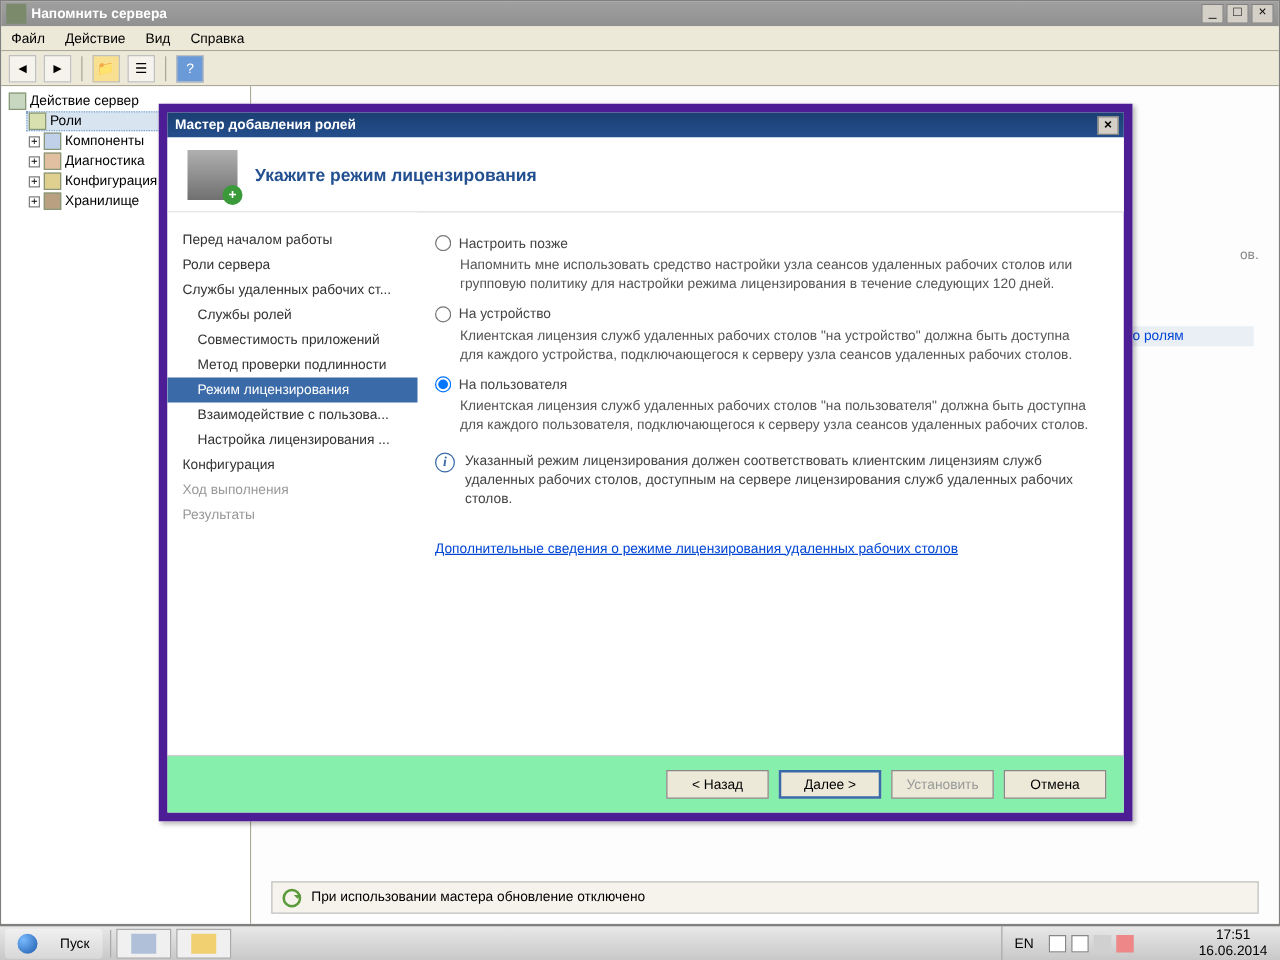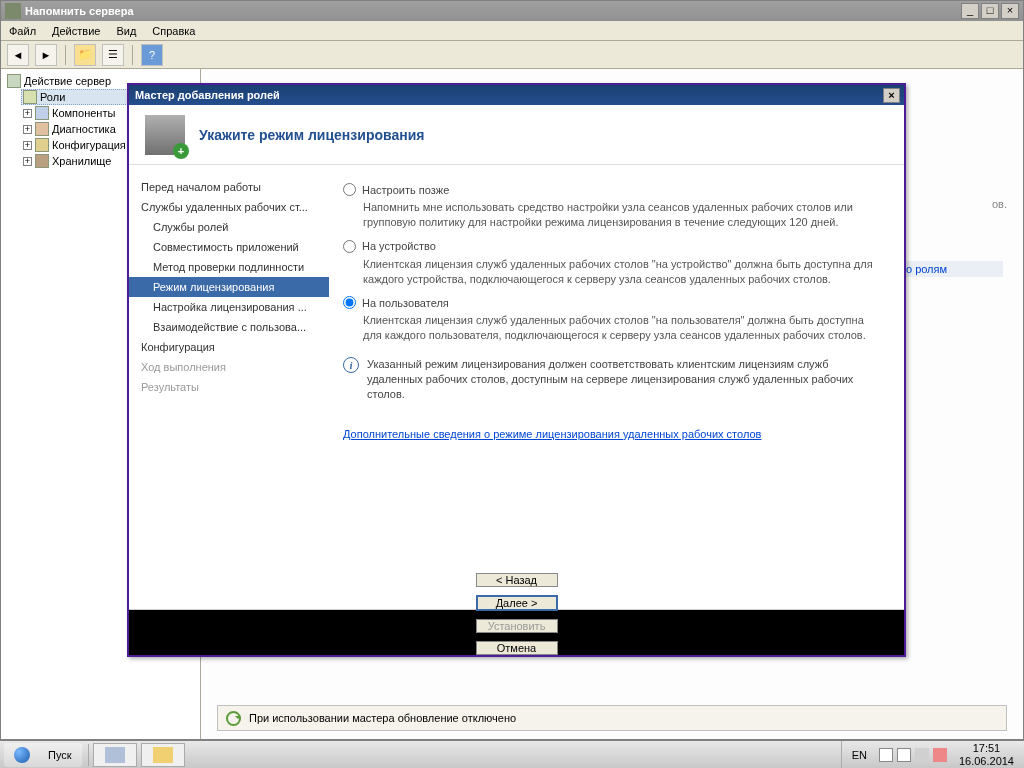--- a/index.html
+++ b/index.html
@@ -31,21 +31,21 @@
 
 .content { flex: 1; background: #fdfdfd; padding: 8px; position: relative; }
 .content-label { position:absolute; top:116px; right:16px; color:#888;margin-top:13px; }
 .link-by-roles { color:#0046d5; position:absolute; top:192px; right:20px; width:106px; background:#eaeef5; padding:2px 3px; text-decoration:none;}
 
 .statusbar-inner { position: absolute; bottom: 8px; left: 216px; right: 16px; height: 26px; border: 1px solid #c0c0c0; background: #f5f3eb; display: flex; align-items: center; padding: 0 8px; gap: 8px; }
 .refresh-icon { width:15px; height:15px; border-radius:50%; border:2px solid #5a9a3a; position:relative;}
 .refresh-icon::after{content:'';position:absolute;right:-2px;top:3px;border:3px solid transparent;border-top-color:#5a9a3a;}
 
 
-.dialog { position: absolute; top: 83px; left: 127px; width: 779px; height: 574px; background: #fff; border: 2px solid #4c1d95; box-shadow: 2px 2px 4px rgba(0,0,0,.3); }
+.dialog { position: absolute; top: 83px; left: 127px; width: 779px; height: 574px; background: #fff; border: 7px solid #4c1d95; box-shadow: 2px 2px 4px rgba(0,0,0,.3); }
 .dlg-titlebar { height: 20px; background: linear-gradient(#1b3f73, #244e8c); color: #fff; display: flex; align-items: center; padding: 0 4px; }
 .dlg-titlebar .title { flex: 1; font-weight: bold; padding-left: 2px;}
 .dlg-titlebar .close { width: 17px; height: 15px; background: #d4d0c8; border: 1px solid #808080; color: #000; text-align: center; line-height: 12px; cursor: pointer; font-weight:bold;}
 
 .dlg-header { height: 60px; background: #fff; display: flex; align-items: center; padding: 0 16px; border-bottom: 1px solid #ddd; }
 .dlg-header .hicon { width: 40px; height: 40px; background: linear-gradient(#b0b0b0, #707070); margin-right: 14px; position: relative; }
 .dlg-header .hicon::after { content:'+'; position:absolute; right:-4px; bottom:-4px; width:16px; height:16px; background:#3a9a3a; color:#fff; border-radius:50%; text-align:center; line-height:16px; font-weight:bold;}
 .dlg-header h2 { font-size: 14px; font-weight: bold; color: #235090; }
 
 .dlg-body { display: flex; height: calc(100% - 126px); }
@@ -58,37 +58,37 @@
 .dlg-main { flex: 1; padding: 12px 22px 12px 14px; color: #444; }
 .dlg-main p { margin-bottom: 10px; line-height: 1.35; }
 .radio-group { margin-top: 6px; }
 .radio-opt { margin-bottom: 6px; }
 .radio-opt label { display: flex; align-items: center; gap: 6px; cursor: pointer; }
 .radio-opt .desc { margin: 4px 0 10px 20px; line-height: 1.35; color:#555;}
 .info-box { display: flex; gap: 8px; margin-top: 14px; line-height: 1.35;}
 .info-icon { min-width: 16px; width: 16px; height: 16px; border-radius: 50%; background: #fff; border: 1px solid #3a6aa8; color: #3a6aa8; text-align: center; line-height: 14px; font-weight: bold; font-style: italic; font-family: Georgia, serif;}
 .learn-link { color: #0046d5; text-decoration: underline; margin-top: 26px; display: inline-block; cursor:pointer;}
 
-.dlg-footer { height: 46px; border-top: 1px solid #ccc; display: flex; align-items: center; justify-content: flex-end; padding: 0 14px; gap: 8px; background:#000000;flex-direction:column;}
+.dlg-footer { height: 46px; border-top: 1px solid #ccc; display: flex; align-items: center; justify-content: flex-end; padding: 0 14px; gap: 8px; background:#86efac;}
 .dlg-btn { min-width: 82px; height: 23px; border: 1px solid #888; background: #ece9d8; cursor: pointer; padding: 0 10px;}
 .dlg-btn.default { border: 2px solid #3a6aa8; font-weight: normal; }
 .dlg-btn:disabled { color: #999; }
 
 
 .taskbar { position: absolute; bottom: 0; left: 0; right: 0; height: 28px; background: linear-gradient(#e8e8e8, #c8c8c8); border-top: 1px solid #808080; display: flex; align-items: center; }
 .start-btn { height: 24px; padding: 0 10px; margin: 0 4px; display: flex; align-items: center; gap: 18px; cursor: pointer; background: linear-gradient(#f0f0f0,#d8d8d8); border-radius:3px;}
 .orb { width: 16px; height: 16px; border-radius: 50%; background: radial-gradient(circle at 30% 30%, #7abaff, #1a5aaa); }
 .task-item { width: 44px; height: 24px; margin: 0 2px; border: 1px solid #aaa; background: #f0f0f0; display: flex; align-items: center; justify-content: center; cursor: pointer; }
 .task-item .ticon2 { width: 20px; height: 16px; background: #b0c0d8; }
 .task-item.folder .ticon2 { background: #f0d070; }
 .tray { margin-left: auto; display: flex; align-items: center; gap: 8px; padding: 0 6px; height: 100%; border-left: 1px solid #aaa; }
 .tray .lang { padding: 0 4px; }
 .tray .tray-icons { display: flex; gap: 4px;}
 .tray .tri { width: 14px; height: 14px; }
-.clock { text-align: center; line-height: 1.1; padding: 0 4px; font-size: 10px;}
+.clock { text-align: center; line-height: 1.1; padding: 0 4px; font-size: 10px; margin-left: 40px;}
 </style>
 </head>
 <body>
 
 <div class="main-window">
   <div class="titlebar">
     <div class="icon"></div>
     <div class="title">Напомнить сервера</div>
     <div class="win-btns">
       <div class="win-btn">_</div>
@@ -160,27 +160,28 @@
     <div class="title">Мастер добавления ролей</div>
     <div class="close">×</div>
   </div>
   <div class="dlg-header">
     <div class="hicon"></div>
     <h2>Укажите режим лицензирования</h2>
   </div>
   <div class="dlg-body">
     <div class="dlg-nav">
       <div class="dlg-nav-item">Перед началом работы</div>
+      <div class="dlg-nav-item">Роли сервера</div>
       <div class="dlg-nav-item">Службы удаленных рабочих ст...</div>
       <div class="dlg-nav-item sub">Службы ролей</div>
       <div class="dlg-nav-item sub">Совместимость приложений</div>
       <div class="dlg-nav-item sub">Метод проверки подлинности</div>
       <div class="dlg-nav-item sub selected">Режим лицензирования</div>
+      <div class="dlg-nav-item sub">Взаимодействие с пользова...</div>
       <div class="dlg-nav-item sub">Настройка лицензирования ...</div>
-      <div class="dlg-nav-item sub">Взаимодействие с пользова...</div>
       <div class="dlg-nav-item">Конфигурация</div>
       <div class="dlg-nav-item disabled">Ход выполнения</div>
       <div class="dlg-nav-item disabled">Результаты</div>
     </div>
     <div class="dlg-main">
       <div class="radio-group">
         <div class="radio-opt">
           <label>
               <input type="radio" name="mode" style="">
               <span>Настроить позже</span>

